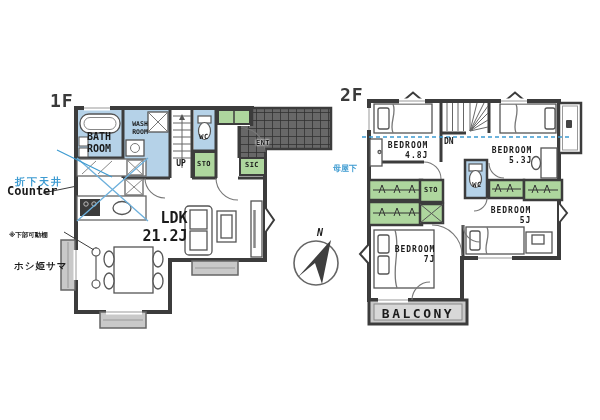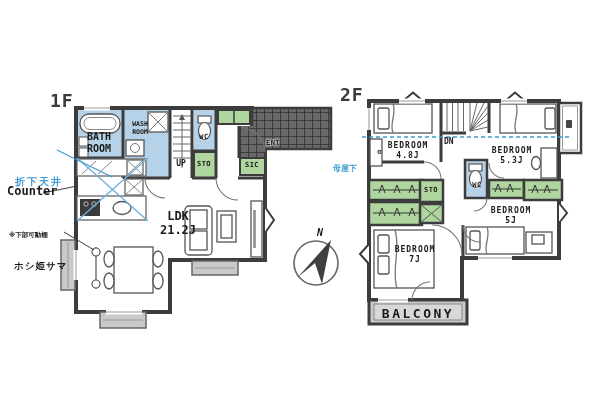--- a/index.html
+++ b/index.html
@@ -1,21 +1,21 @@
 <!DOCTYPE html>
 <html><head>
 <meta charset="utf-8">
 <style>
   html,body{margin:0;padding:0;background:#ffffff;}
   #canvas{position:relative;width:600px;height:420px;background:#ffffff;overflow:hidden;
           font-family:"DejaVu Sans",sans-serif;}
   #plan-svg{position:absolute;left:0;top:0;}
   .lbl{position:absolute;font-family:"DejaVu Sans Mono",monospace;font-weight:700;
        color:#1b1b1b;white-space:pre-line;line-height:1.2;}
-  .c{transform:translateX(-50%);text-align:center;}
+  .c{transform:translateX(-50%);text-align:right;}
   .jp{font-family:"DejaVu Sans",sans-serif;margin-top:34px;}
   .blue{color:#3d9bd1;}
   .title{font-size:18px;letter-spacing:1px;color:#3a3a3a;}
   .room-s{font-size:7px;letter-spacing:.5px;}
   .room-m{font-size:8px;letter-spacing:1px;}
   .ent{font-size:7px;letter-spacing:.5px;color:#111;
        text-shadow:0 0 2px #e9e9e9,0 0 2px #e9e9e9,0 0 3px #e9e9e9;}
 </style>
 </head>
 <body>
@@ -272,22 +272,22 @@
 <div class="lbl title" style="left:340px;top:84px">2F</div>
 
 <div class="lbl c" style="left:99px;top:131px;font-size:10px">BATH
 ROOM</div>
 <div class="lbl c" style="left:140px;top:121px;font-size:6.5px">WASH
 ROOM</div>
 <div class="lbl c room-s" style="left:204px;top:133px">WC</div>
 <div class="lbl c room-s" style="left:204px;top:160px">STO</div>
 <div class="lbl c" style="left:181px;top:159px;font-size:8px">UP</div>
 <div class="lbl c room-s" style="left:252px;top:161px">SIC</div>
-<div class="lbl c ent" style="left:273px;top:139px">ENT</div>
-<div class="lbl c" style="left:178px;top:209px;font-size:12px">LDK
+<div class="lbl c ent" style="left:263px;top:139px">ENT</div>
+<div class="lbl c" style="left:165px;top:209px;font-size:15px">LDK
 21.2J</div>
 
 <div class="lbl jp blue" style="left:15px;top:142px;font-size:10px;letter-spacing:2px">折下天井</div>
 <div class="lbl" style="left:7px;top:184px;font-size:12px">Counter</div>
 <div class="lbl jp" style="left:9px;top:198px;font-size:6.5px">※下部可動棚</div>
 <div class="lbl jp" style="left:14px;top:226px;font-size:9.5px;letter-spacing:1px">ホシ姫サマ</div>
 
 <div class="lbl jp blue" style="left:333px;top:130px;font-size:8px">母屋下</div>
 <div class="lbl" style="left:444px;top:137px;font-size:8px">DN</div>
 <div class="lbl c room-m" style="left:408px;top:141px">BEDROOM

